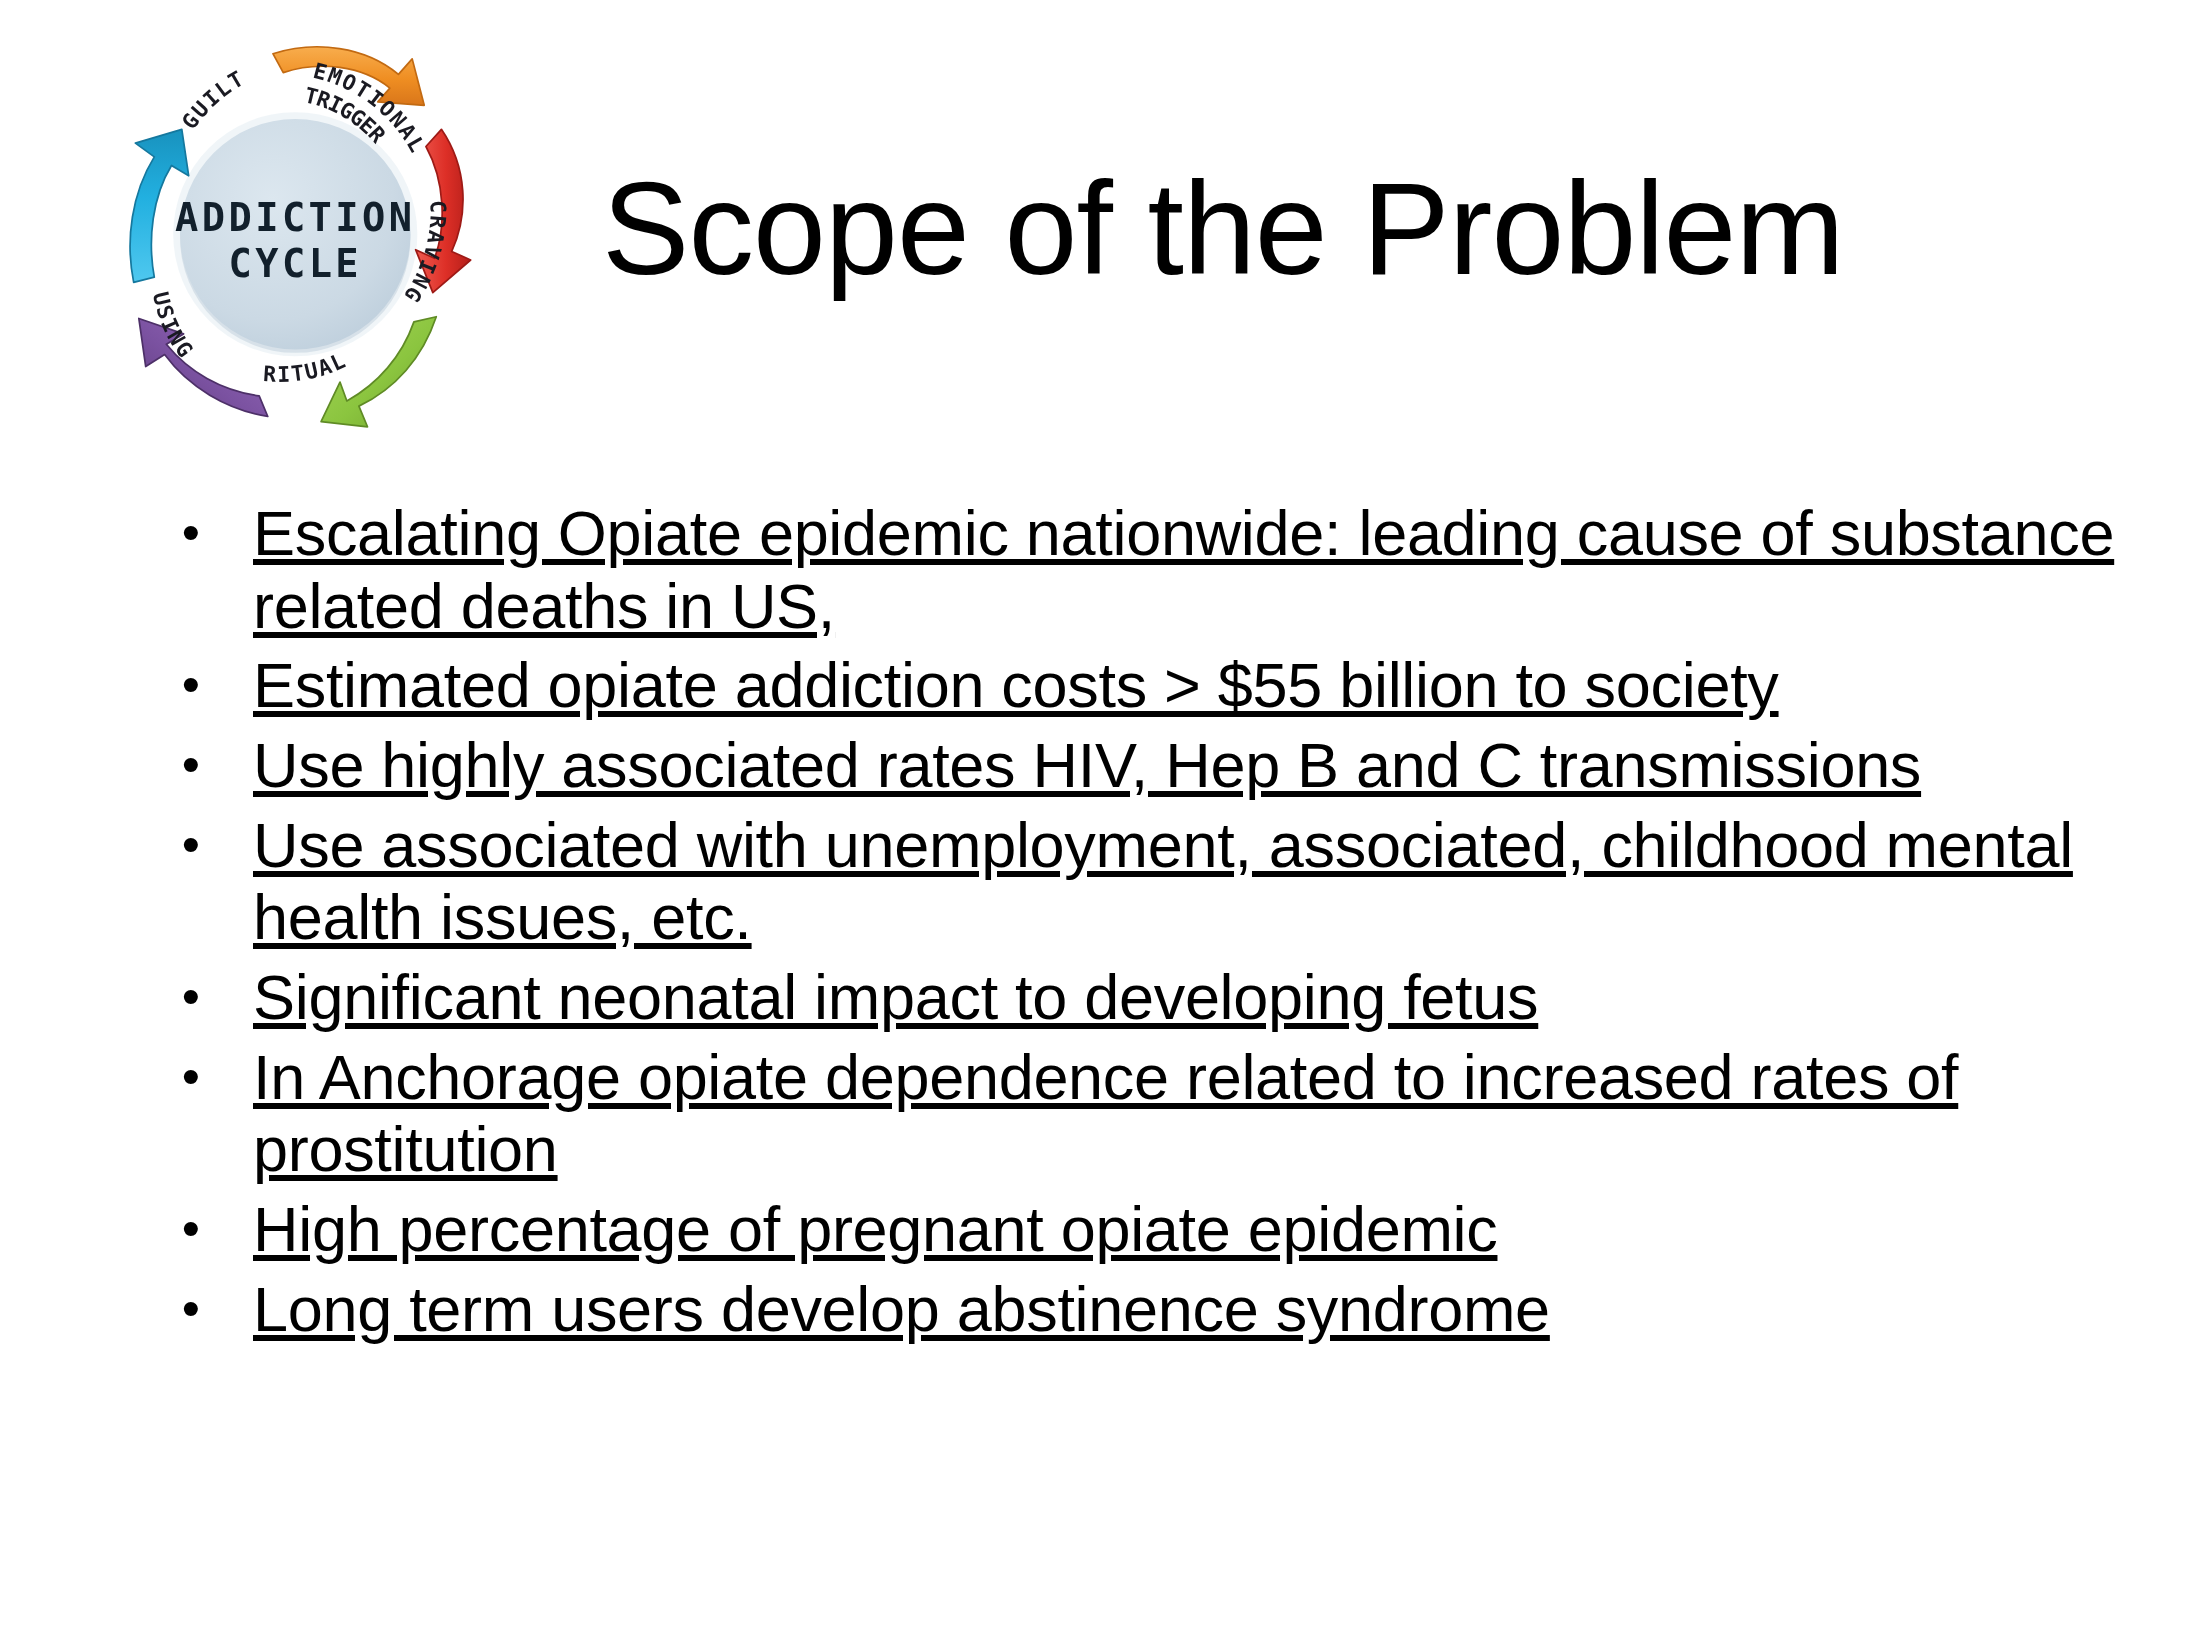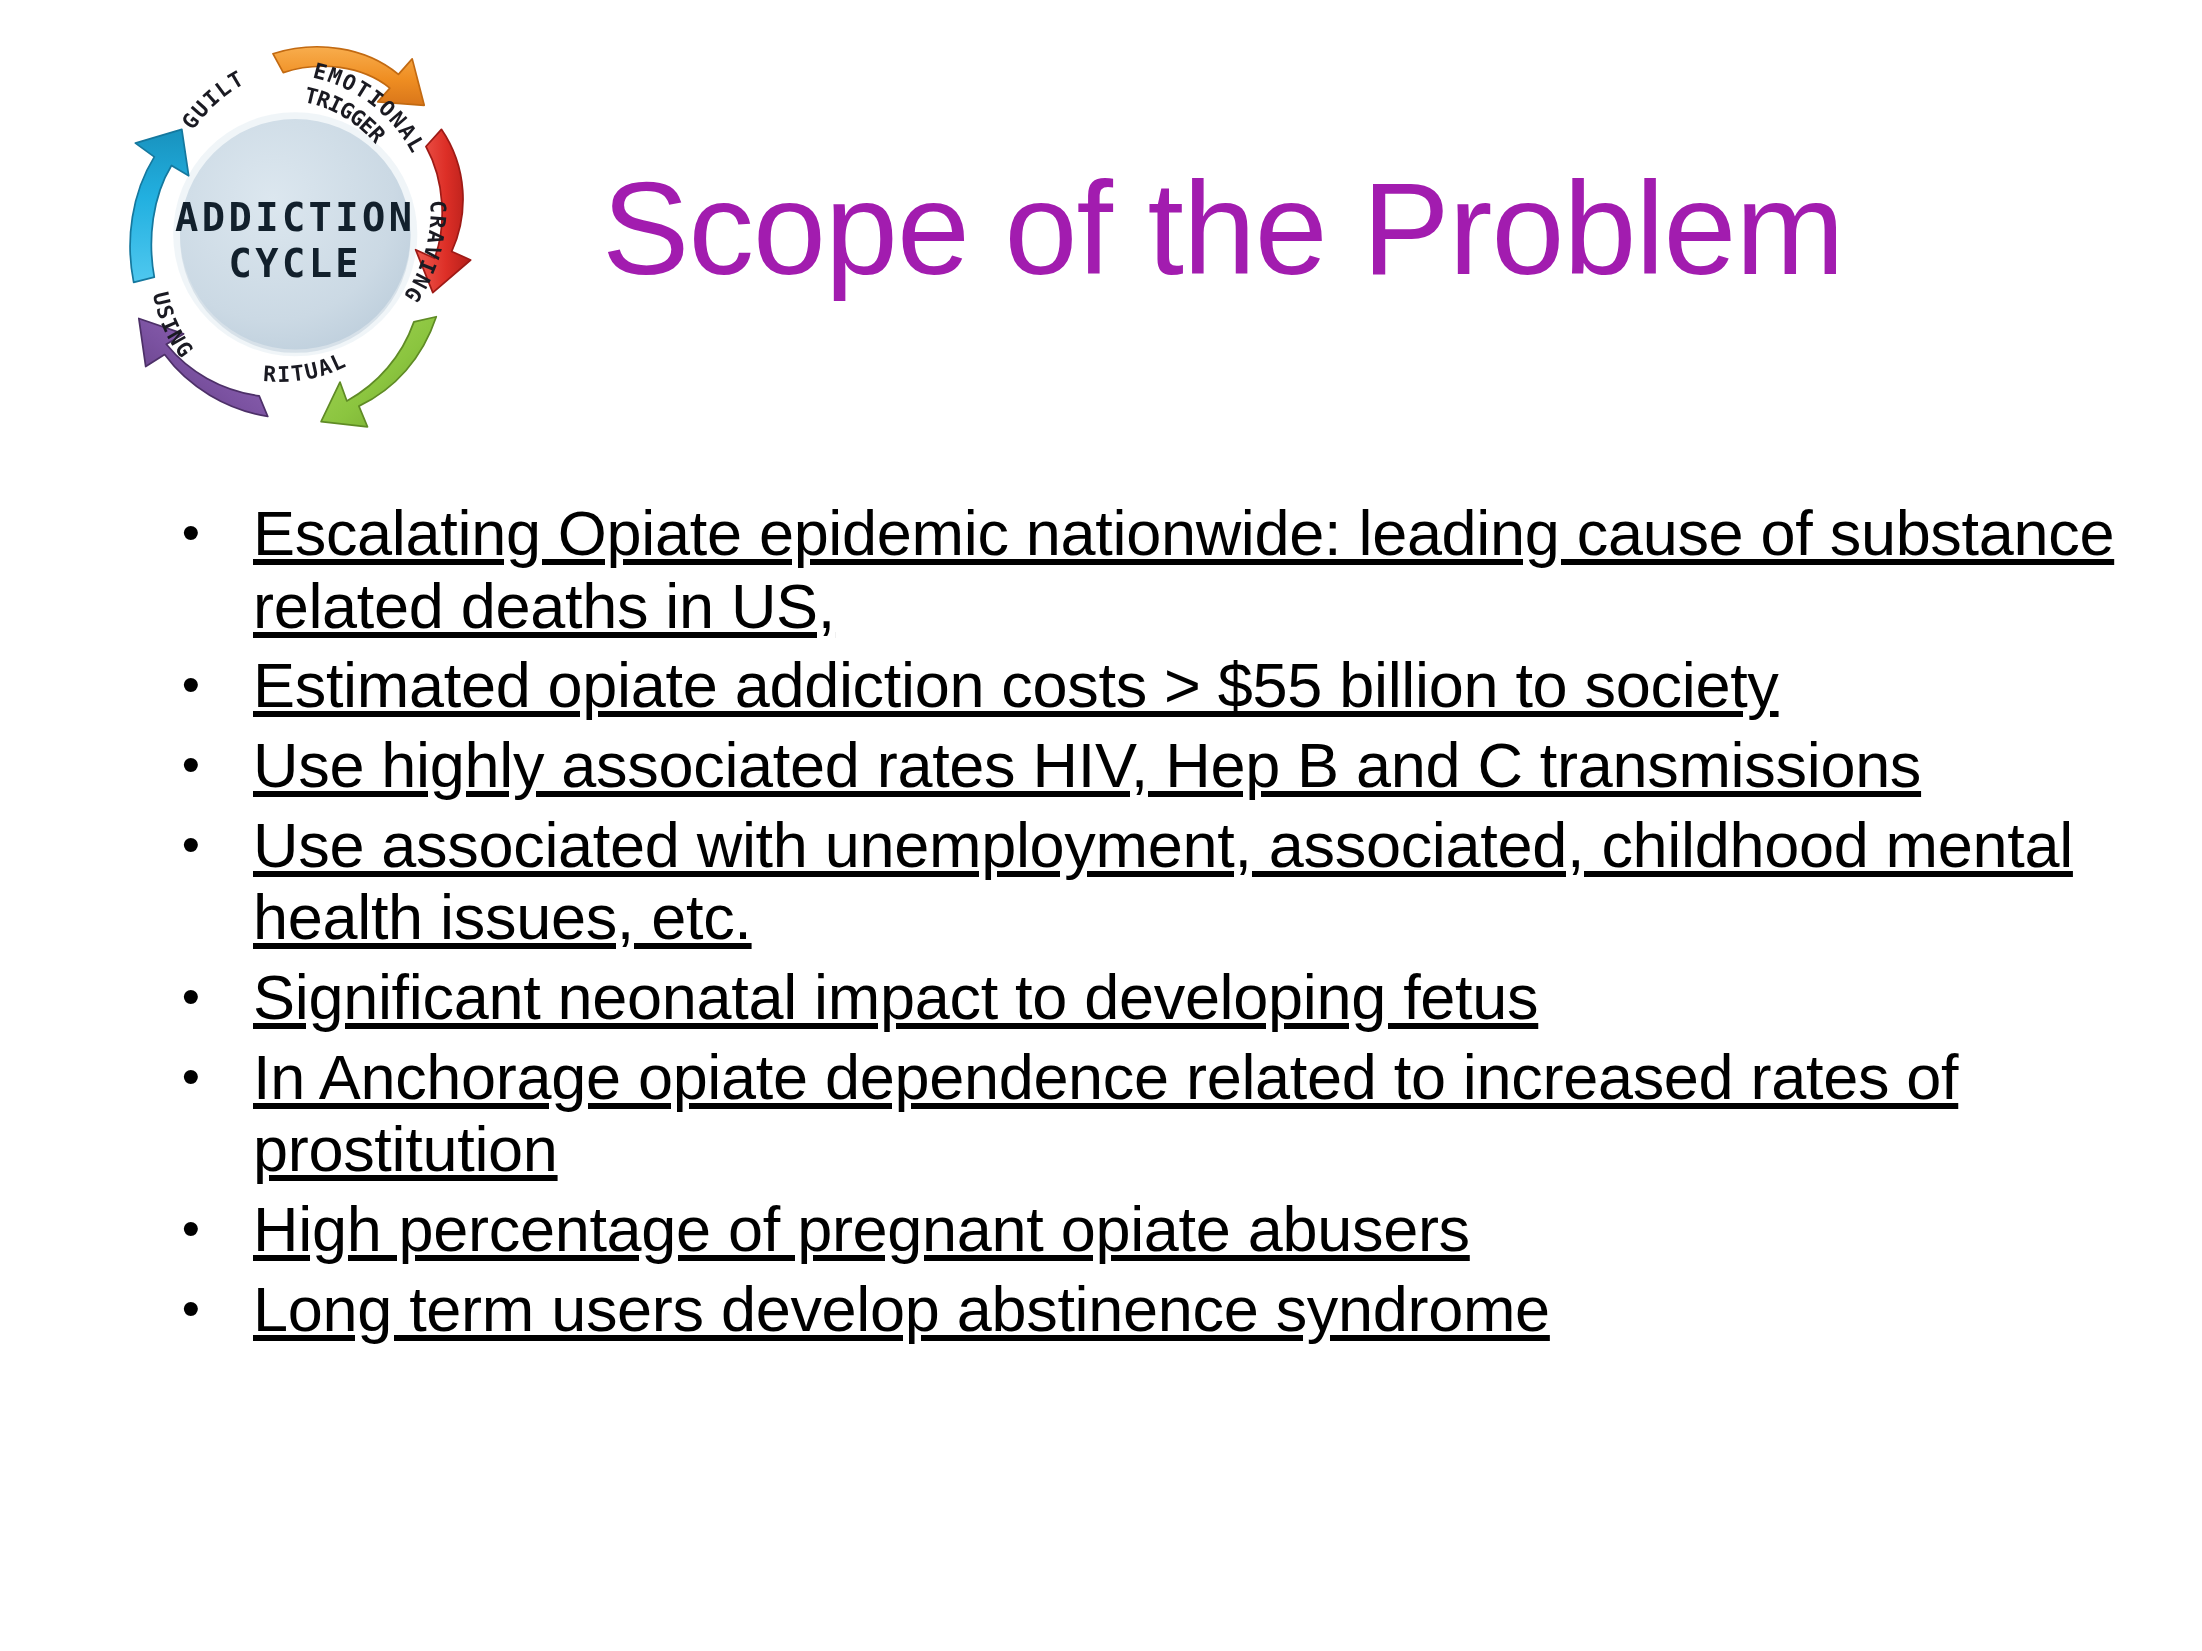--- a/index.html
+++ b/index.html
@@ -56,21 +56,21 @@
   .slide-title {
     position: absolute;
     left: 602px;
     top: 163px;
     width: 1205px;
     text-align: center;
     font-size: 131px;
     line-height: 1.0;
     font-weight: 400;
     letter-spacing: -0.9px;
-    color: #a21caf;
+    color: #000000;
     white-space: nowrap;
   }
 
   
   .bullet-list {
     position: absolute;
     left: 160px;
     top: 497px;
     width: 1987px;
   }
@@ -230,21 +230,21 @@
       <span class="btext">Significant neonatal impact to developing fetus</span>
     </div>
 
     <div class="bullet-item">
       <span class="dot">•</span>
       <span class="btext">In Anchorage opiate dependence related to increased rates of prostitution</span>
     </div>
 
     <div class="bullet-item">
       <span class="dot">•</span>
-      <span class="btext">High percentage of pregnant opiate abusers</span>
+      <span class="btext">High percentage of pregnant opiate epidemic</span>
     </div>
 
     <div class="bullet-item">
       <span class="dot">•</span>
       <span class="btext">Long term users develop abstinence syndrome</span>
     </div>
 
   </div>
 </div>
 

